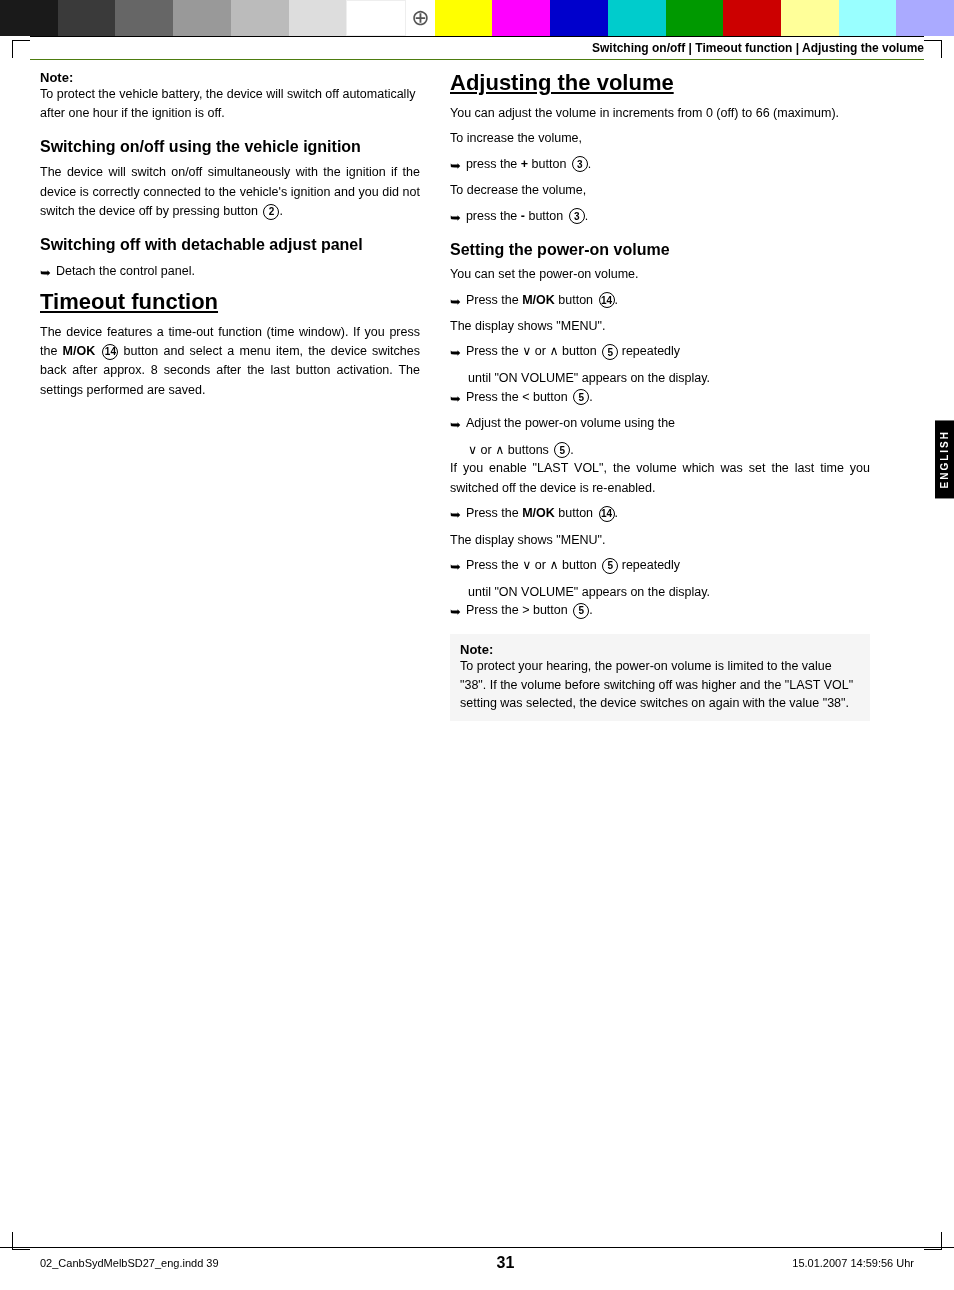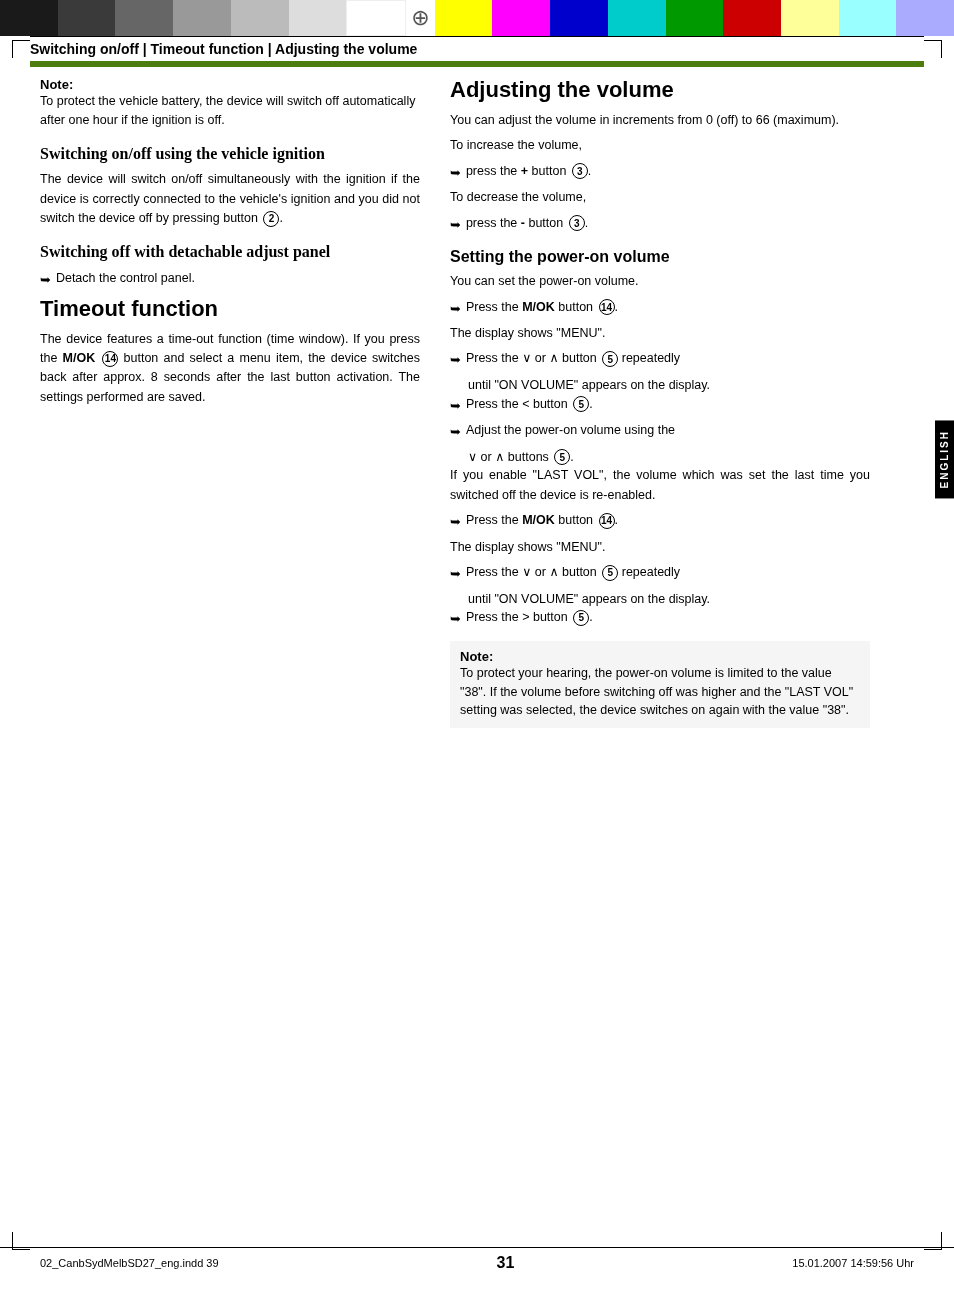--- a/index.html
+++ b/index.html
@@ -27,24 +27,24 @@
     }
 
     
     .page-wrapper {
       padding: 0 30px;
     }
 
     
     .page-header {
       border-top: 1px solid #000;
-      border-bottom: 6px solid #4d7c0f;
-      text-align: left;
+      border-bottom: 1px solid #4d7c0f;
+      text-align: right;
       padding: 4px 0;
-      font-size: 14px;
+      font-size: 12px;
       font-weight: bold;
       margin-bottom: 10px;
     }
 
     
     .main-content {
       display: flex;
       gap: 30px;
       padding: 0 10px;
     }
@@ -74,27 +74,27 @@
       letter-spacing: 2px;
     }
 
     
     .section-heading {
       font-size: 16px;
       font-weight: bold;
       margin-bottom: 6px;
       margin-top: 14px;
       line-height: 1.3;
-      font-family: Liberation Serif, serif;
     }
 
     .section-heading-large {
       font-size: 22px;
       font-weight: bold;
       margin-bottom: 8px;
+      text-decoration: underline;
     }
 
     .section-heading-medium {
       font-size: 16px;
       font-weight: bold;
       margin-bottom: 6px;
       margin-top: 14px;
     }
 
     

